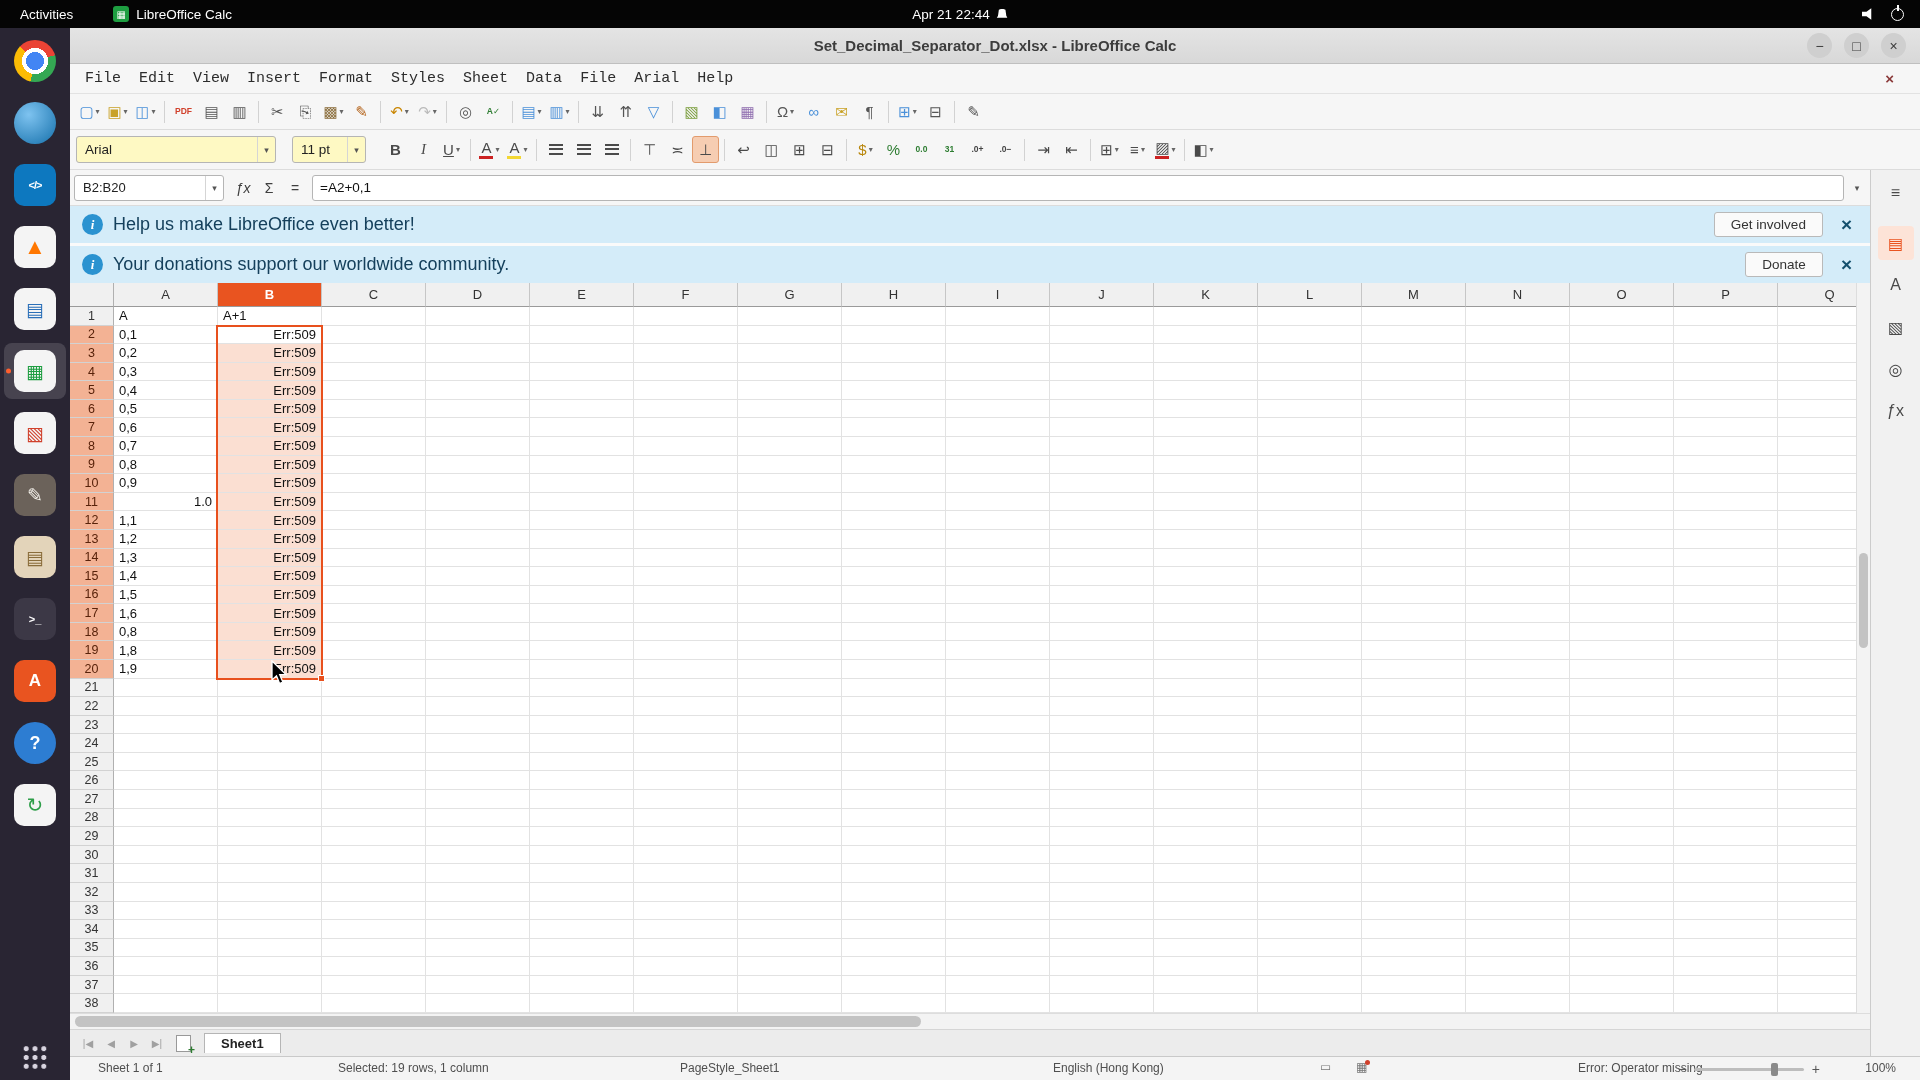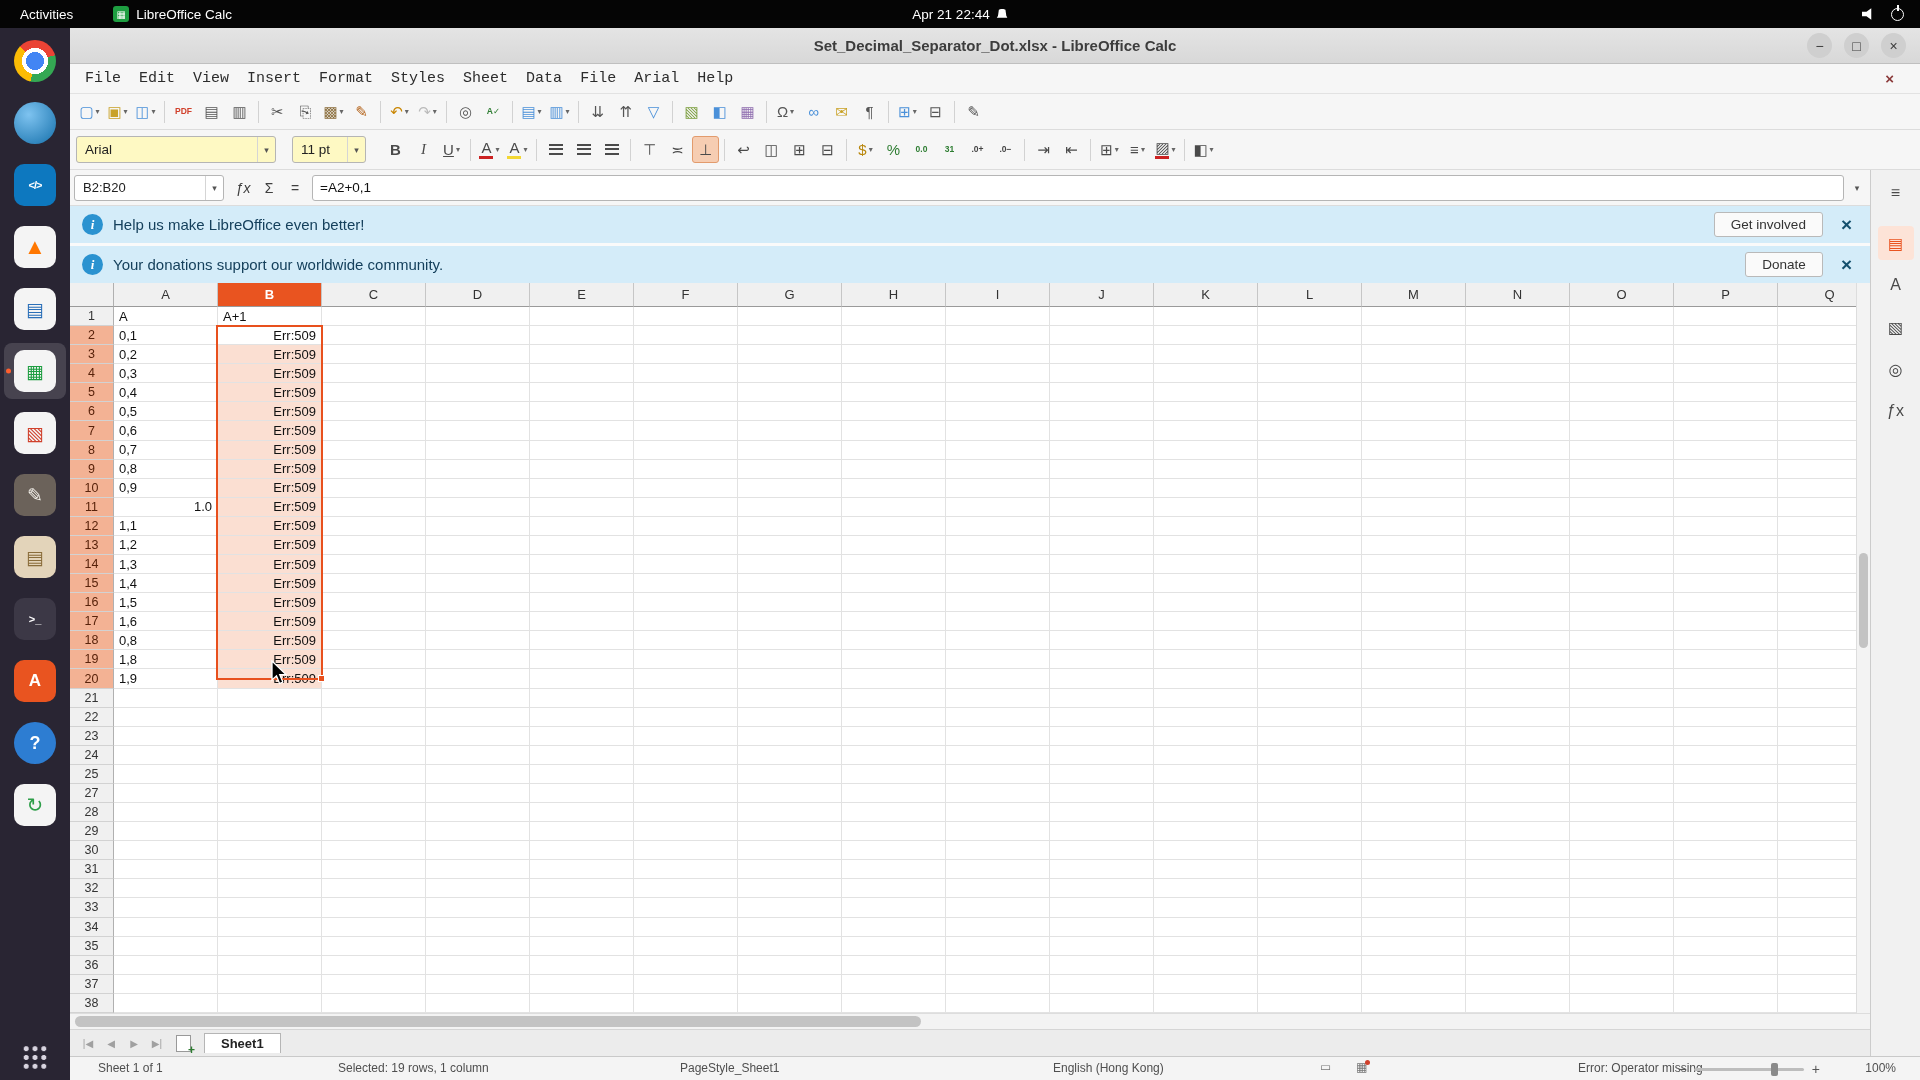--- a/index.html
+++ b/index.html
@@ -105,21 +105,21 @@
   #fx-ic { font-style:italic; }
   #formula-input { flex:1; height:26px; background:#fff; border:1px solid #b5b5b5; border-radius:3px; margin:0 4px;
                    display:flex; align-items:center; padding-left:7px; font-size:13.5px; color:#111; }
   #fb-expand { width:18px; text-align:center; color:#555; font-size:9px; }
 
   .infobar { height:37px; background:#d4ecf9; display:flex; align-items:center; padding:0 12px; flex:none; }
   .infogap { height:3px; background:#fafafa; flex:none; }
   .info-ic { width:21px; height:21px; border-radius:50%; background:#2a92d0; color:#fff; font-size:13px; font-weight:700;
              font-family:"Liberation Serif","DejaVu Serif",serif; font-style:italic;
              display:flex; align-items:center; justify-content:center; margin-right:10px; flex:none; }
-  .info-text { font-size:15px; color:#15405c; }
+  .info-text { font-size:18px; color:#15405c; }
   .spacer { flex:1; }
   .info-btn { background:#fafafa; border:1px solid #b9b9b9; border-radius:3px; padding:4px 16px; font-size:13.5px;
               color:#333; font-family:inherit; margin-right:18px; }
   .info-close { font-size:19px; color:#14506e; font-weight:700; margin-right:6px; }
 
   
   #grid-area { position:relative; flex:1; background:#fff; overflow:hidden; min-height:0; }
   #col-headers { display:flex; height:24px; }
   .corner { width:44px; flex:none; background:#f0f0f0; border-right:1px solid #b0b0b0; border-bottom:1px solid #9a9a9a; }
   .colh { width:104px; flex:none; display:flex; align-items:center; justify-content:center; font-size:13px; color:#333;
@@ -1048,20 +1048,40 @@
                 <div class="cell"></div>
                 <div class="cell"></div>
                 <div class="cell"></div>
                 <div class="cell"></div>
                 <div class="cell"></div>
                 <div class="cell"></div>
                 <div class="cell"></div>
                 <div class="cell"></div>
               </div>
               <div class="grow">
+                <div class="rowh">26</div>
+                <div class="cell"></div>
+                <div class="cell"></div>
+                <div class="cell"></div>
+                <div class="cell"></div>
+                <div class="cell"></div>
+                <div class="cell"></div>
+                <div class="cell"></div>
+                <div class="cell"></div>
+                <div class="cell"></div>
+                <div class="cell"></div>
+                <div class="cell"></div>
+                <div class="cell"></div>
+                <div class="cell"></div>
+                <div class="cell"></div>
+                <div class="cell"></div>
+                <div class="cell"></div>
+                <div class="cell"></div>
+              </div>
+              <div class="grow">
                 <div class="rowh">27</div>
                 <div class="cell"></div>
                 <div class="cell"></div>
                 <div class="cell"></div>
                 <div class="cell"></div>
                 <div class="cell"></div>
                 <div class="cell"></div>
                 <div class="cell"></div>
                 <div class="cell"></div>
                 <div class="cell"></div>

